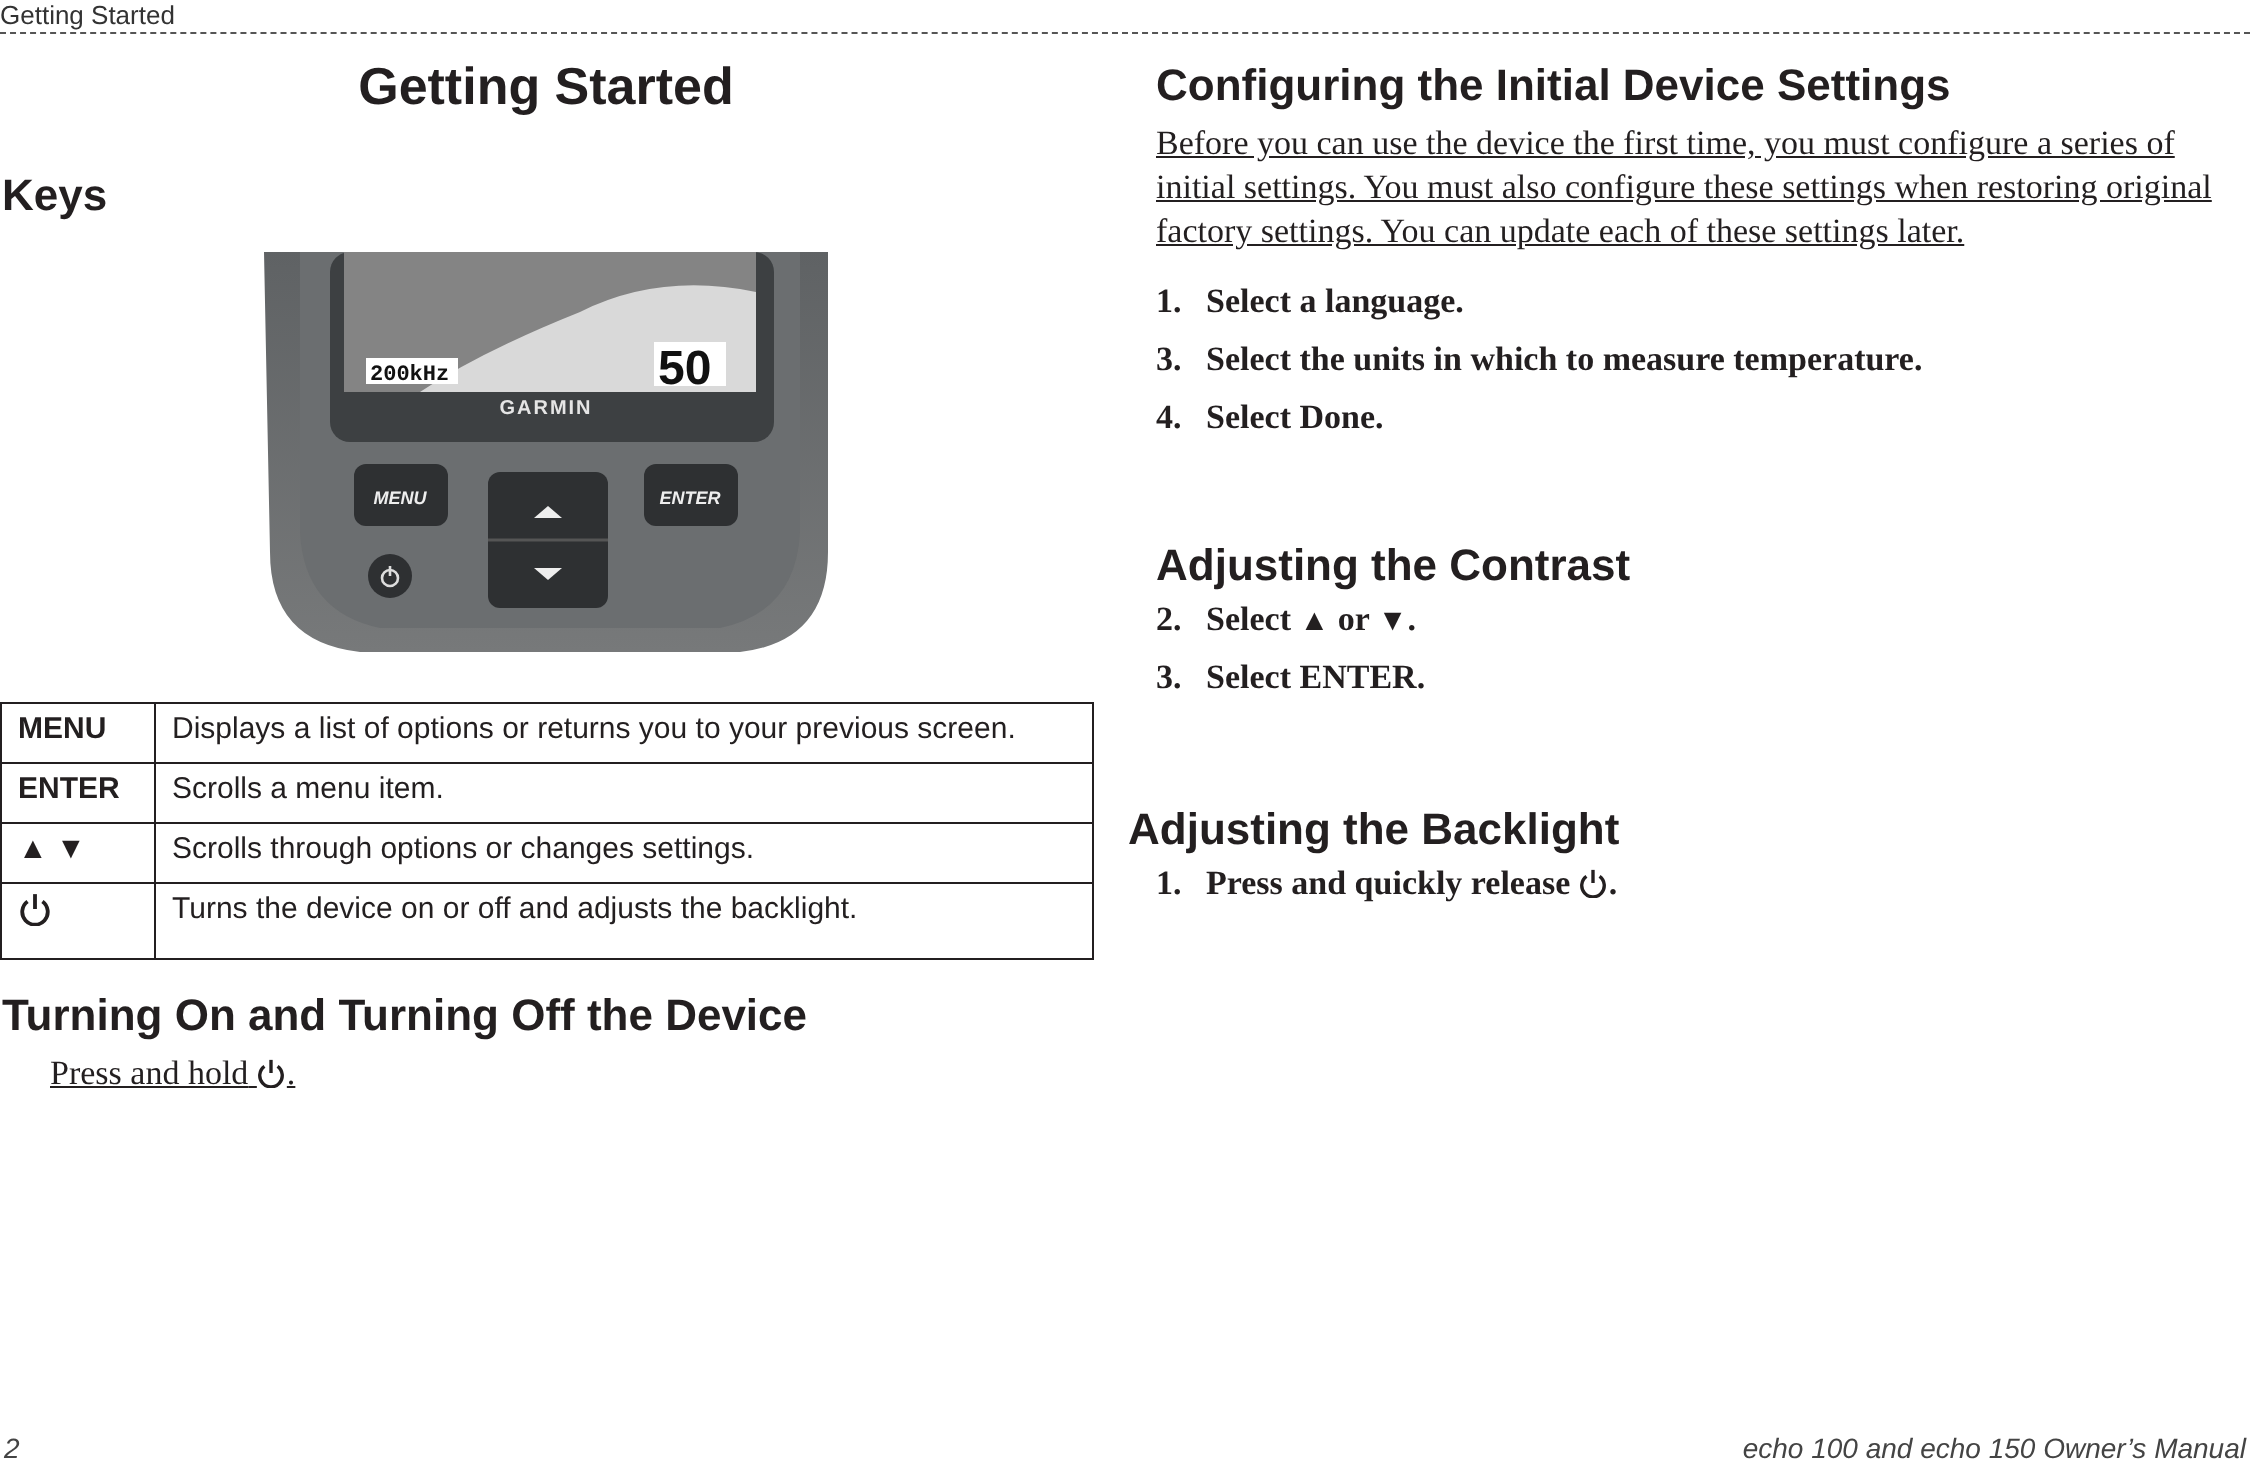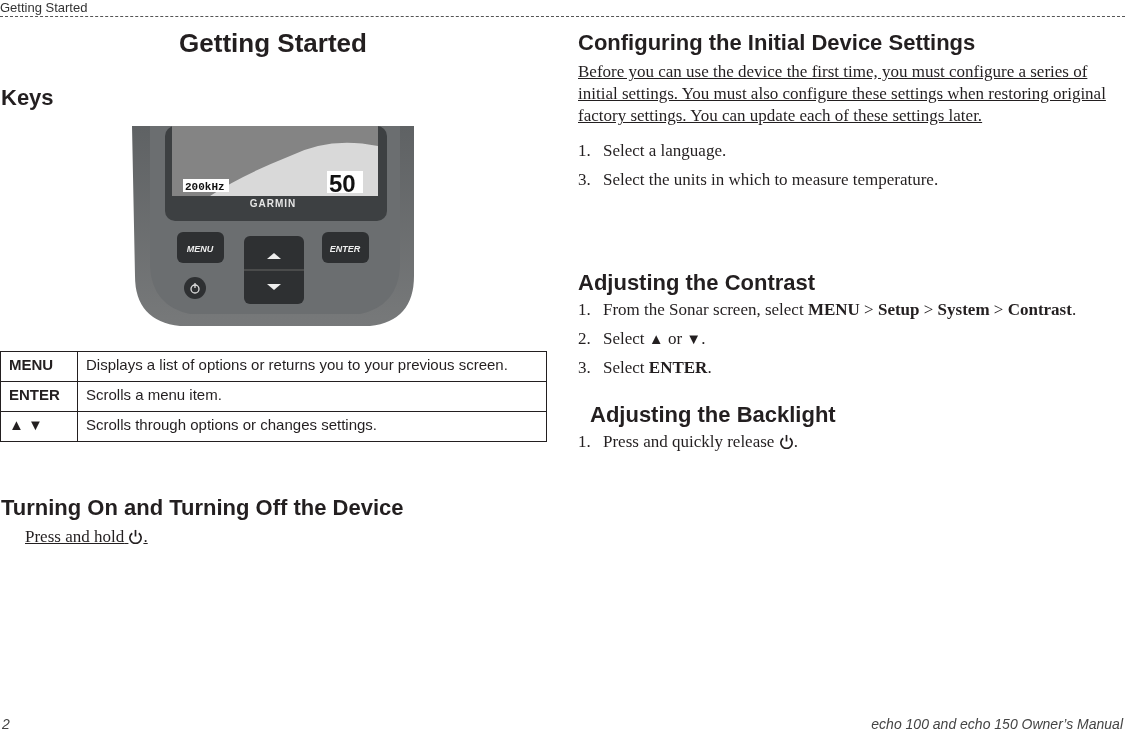--- a/index.html
+++ b/index.html
@@ -8,21 +8,21 @@
   .running-head { position:absolute; left:0; top:0; font-size:13px; color:#333; font-family:"Liberation Sans", sans-serif; }
   .head-rule { position:absolute; left:0; top:16px; width:1125px; border-top:1px dashed #555; }
   .title { position:absolute; left:0; width:546px; top:28px; text-align:center; font:bold 26px "Liberation Sans", sans-serif; }
   .h2 { position:absolute; font:bold 22px "Liberation Sans", sans-serif; white-space:nowrap; }
   .device { position:absolute; left:130px; top:126px; width:287px; height:205px; overflow:hidden; }
   table.keys { position:absolute; left:0; top:351px; width:547px; border-collapse:collapse; font-family:"Liberation Sans", sans-serif; font-size:15px; }
   table.keys td { border:1px solid #231f20; padding:4px 8px; vertical-align:top; }
   table.keys td.k { width:60px; font-weight:bold; }
   .para { position:absolute; font-size:17px; line-height:22px;text-decoration:underline; }
   ol.steps { position:absolute; margin:0; padding:0; list-style:none; font-size:17px; }
-  ol.steps li { height:29px; white-space:nowrap; }
+  ol.steps li { height:29px; white-space:nowrap;font-weight:bold; }
   ol.steps .n { display:inline-block; width:25px; }
   .pw { display:inline-block; width:15px; height:15px; vertical-align:-2px; }
   .tri { display:inline-block; font-size:15px; }
   .footer-num { position:absolute; left:2px; top:716px; font:italic 14px "Liberation Sans", sans-serif; color:#444; }
   .footer-title { position:absolute; right:2px; top:716px; font:italic 14px "Liberation Sans", sans-serif; color:#444; }
 </style>
 </head>
 <body>
 
 <div class="running-head">Getting Started</div>
@@ -70,48 +70,57 @@
     <td>Displays a list of options or returns you to your previous screen.</td>
   </tr>
   <tr style="height:30px;">
     <td class="k">ENTER</td>
     <td>Scrolls a menu item.</td>
   </tr>
   <tr style="height:30px;">
     <td class="k">▲ ▼</td>
     <td>Scrolls through options or changes settings.</td>
   </tr>
+  <tr style="height:38px;">
+    <td class="k">
+      <svg class="pw" viewBox="0 0 16 16" style="width:17px;height:17px;">
+            <path d="M4.5 4.5 A6 6 0 1 0 11.5 4.5" fill="none" stroke="#231f20" stroke-width="1.8"></path>
+            <line x1="8" y1="1" x2="8" y2="8" stroke="#231f20" stroke-width="1.8"></line>
+          </svg>
+    </td>
+    <td>Turns the device on or off and adjusts the backlight.</td>
+  </tr>
 </tbody>
   </table>
 
 <div class="h2" style="left:1px;top:495px;">Turning On and Turning Off the Device</div>
 <div class="para" style="left:25px;top:526px;">
   <span>Press and hold</span>
   <svg class="pw" viewBox="0 0 16 16">
       <path d="M4.5 4.5 A6 6 0 1 0 11.5 4.5" fill="none" stroke="#231f20" stroke-width="1.8"></path>
       <line x1="8" y1="1" x2="8" y2="8" stroke="#231f20" stroke-width="1.8"></line>
     </svg><span>.</span>
 </div>
 
 <div class="h2" style="left:578px;top:30px;">Configuring the Initial Device Settings</div>
 <div class="para" style="left:578px;top:61px;width:530px;">Before you can use the device the first time, you must configure a series of initial settings. You must also configure these settings when restoring original factory settings. You can update each of these settings later.</div>
 
 <ol class="steps" style="left:578px;top:141px;">
   <li><span class="n">1.</span><span>Select a language.</span></li>
   <li><span class="n">3.</span><span>Select the units in which to measure temperature.</span></li>
+  <li><span class="n">4.</span><span style="white-space:pre">Select </span><b>Done</b><span>.</span></li>
 </ol>
 
 <div class="h2" style="left:578px;top:270px;">Adjusting the Contrast</div>
 <ol class="steps" style="left:578px;top:300px;">
-  <li><span class="n">1.</span><span style="white-space:pre">From the Sonar screen, select </span><b>MENU</b><span style="white-space:pre"> &gt; </span><b>Setup</b><span style="white-space:pre"> &gt; </span><b>System</b><span style="white-space:pre"> &gt; </span><b>Contrast</b><span>.</span></li>
   <li><span class="n">2.</span><span style="white-space:pre">Select </span><span class="tri sans">▲</span><span style="white-space:pre"> or </span><span class="tri sans">▼</span><span>.</span></li>
   <li><span class="n">3.</span><span style="white-space:pre">Select </span><b>ENTER</b><span>.</span></li>
 </ol>
 
-<div class="h2" style="left:590px;top:402px;">Adjusting the Backlight</div>
+<div class="h2" style="left:564px;top:402px;">Adjusting the Backlight</div>
 <ol class="steps" style="left:578px;top:432px;">
   <li><span class="n">1.</span><span style="white-space:pre">Press and quickly release </span><svg class="pw" viewBox="0 0 16 16">
         <path d="M4.5 4.5 A6 6 0 1 0 11.5 4.5" fill="none" stroke="#231f20" stroke-width="1.8"></path>
         <line x1="8" y1="1" x2="8" y2="8" stroke="#231f20" stroke-width="1.8"></line>
       </svg><span>.</span></li>
 </ol>
 
 <div class="footer-num">2</div>
 <div class="footer-title">echo 100 and echo 150 Owner’s Manual</div>
 

